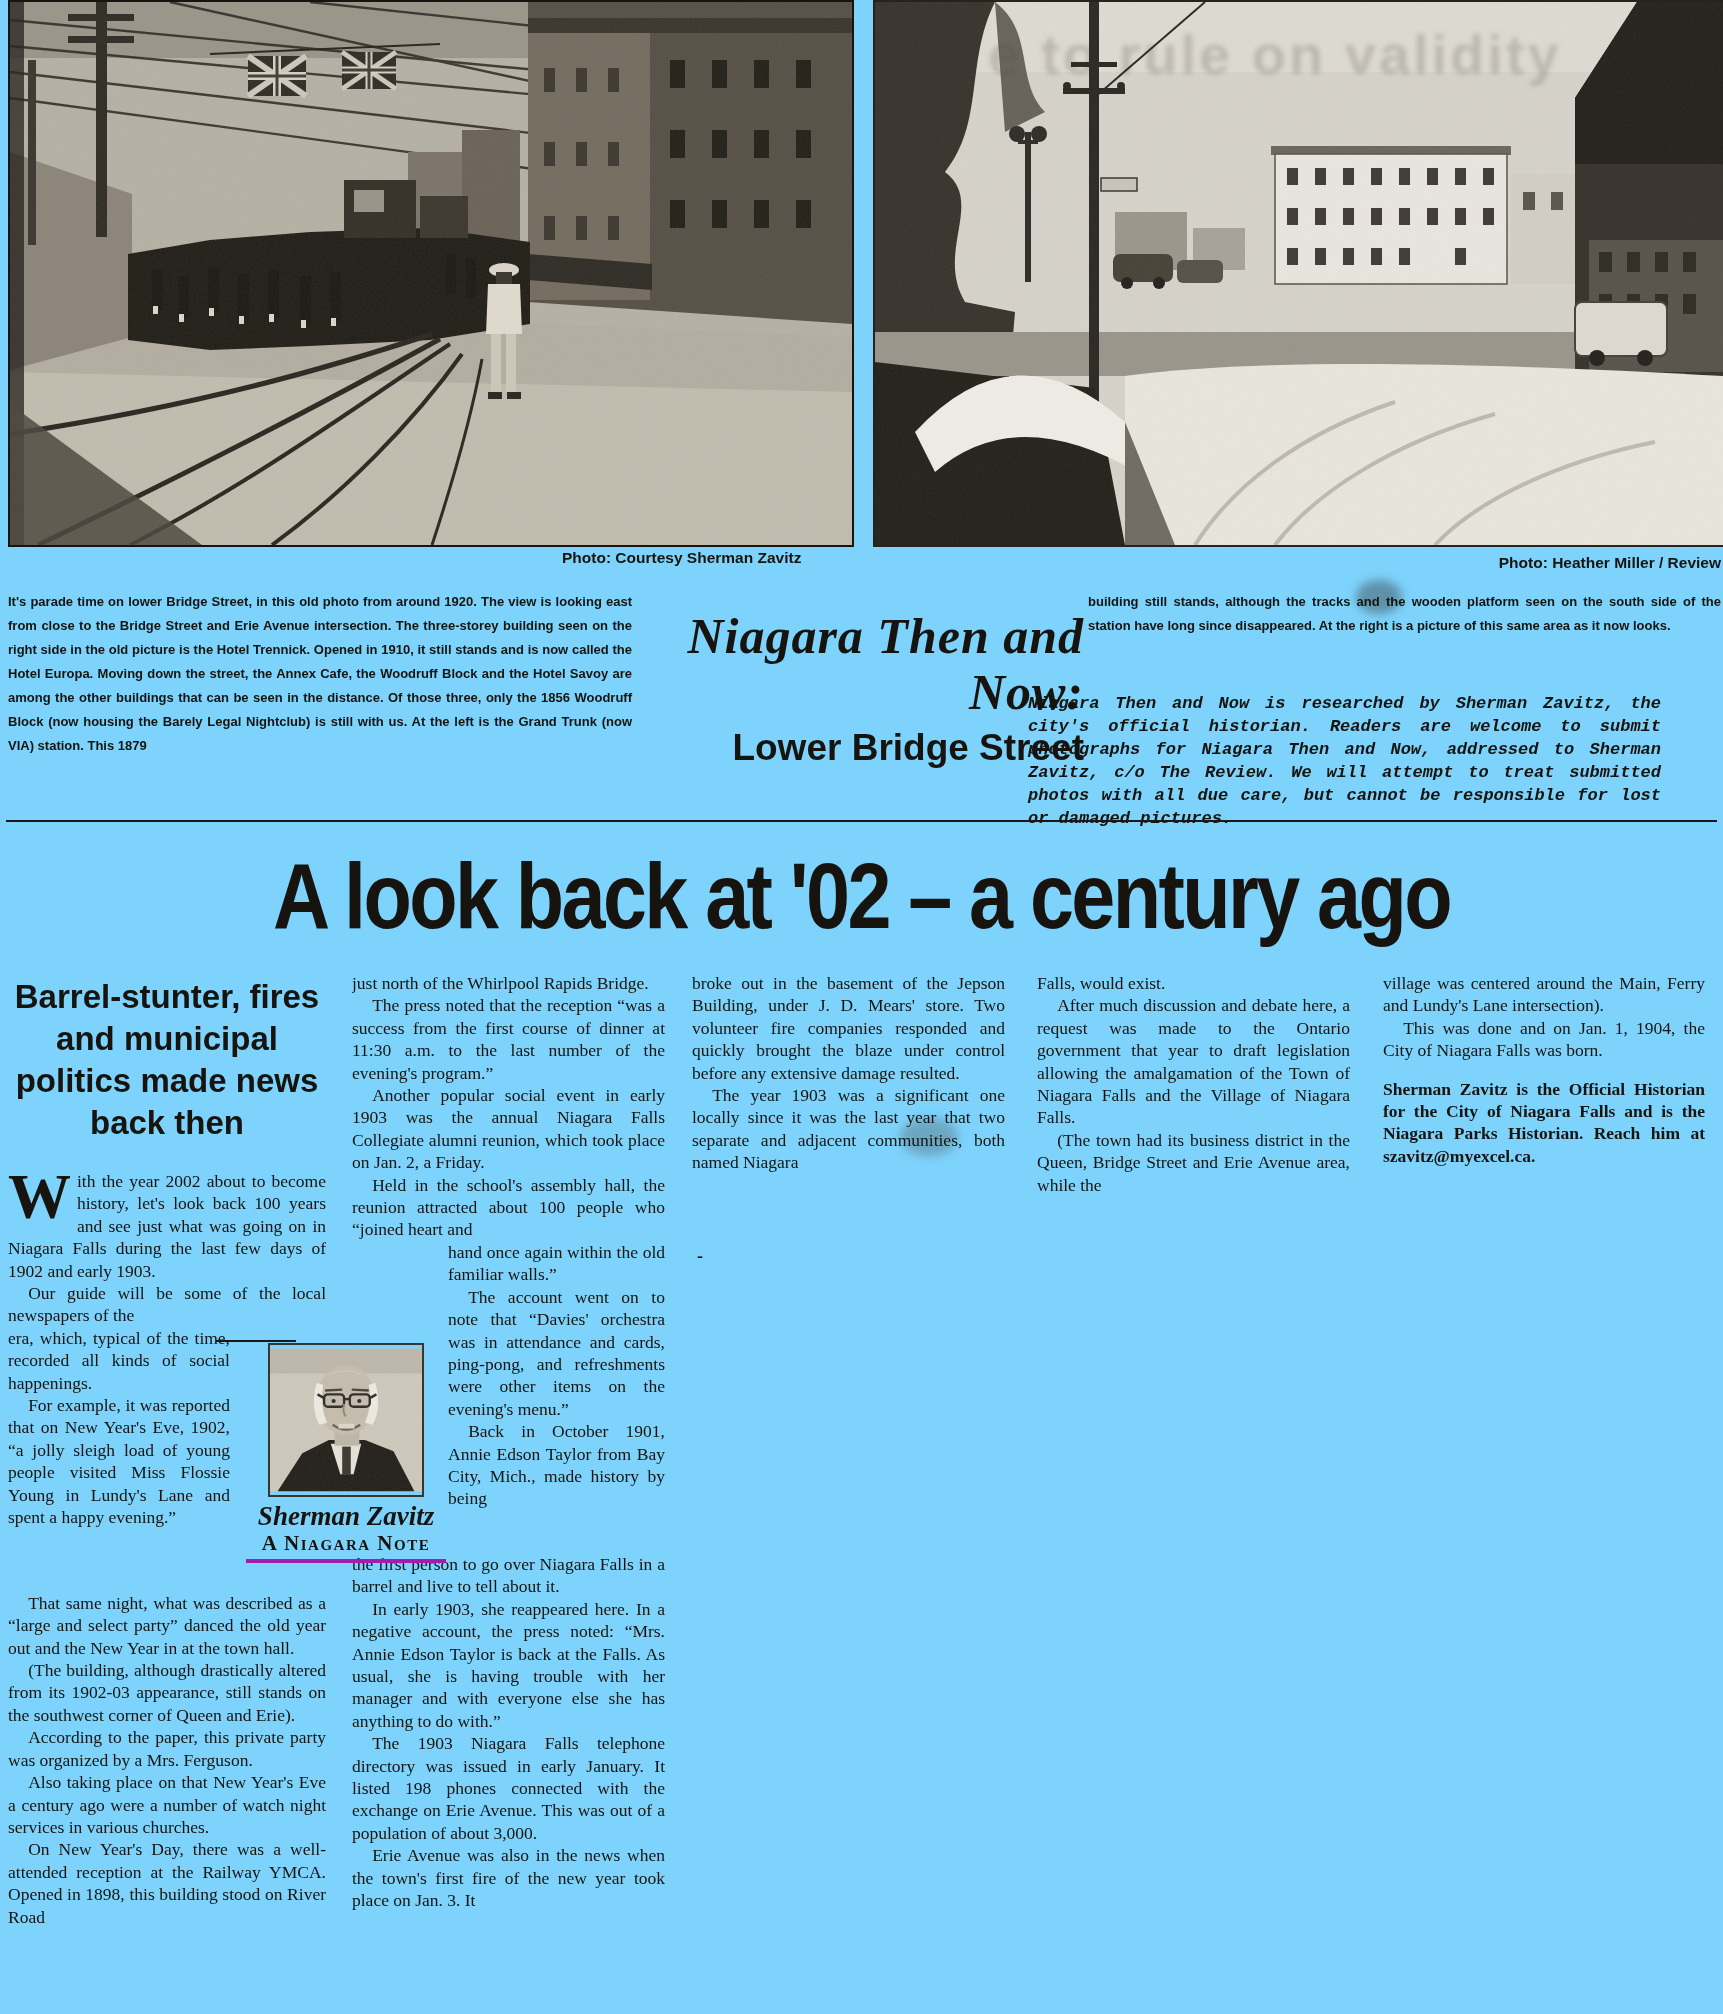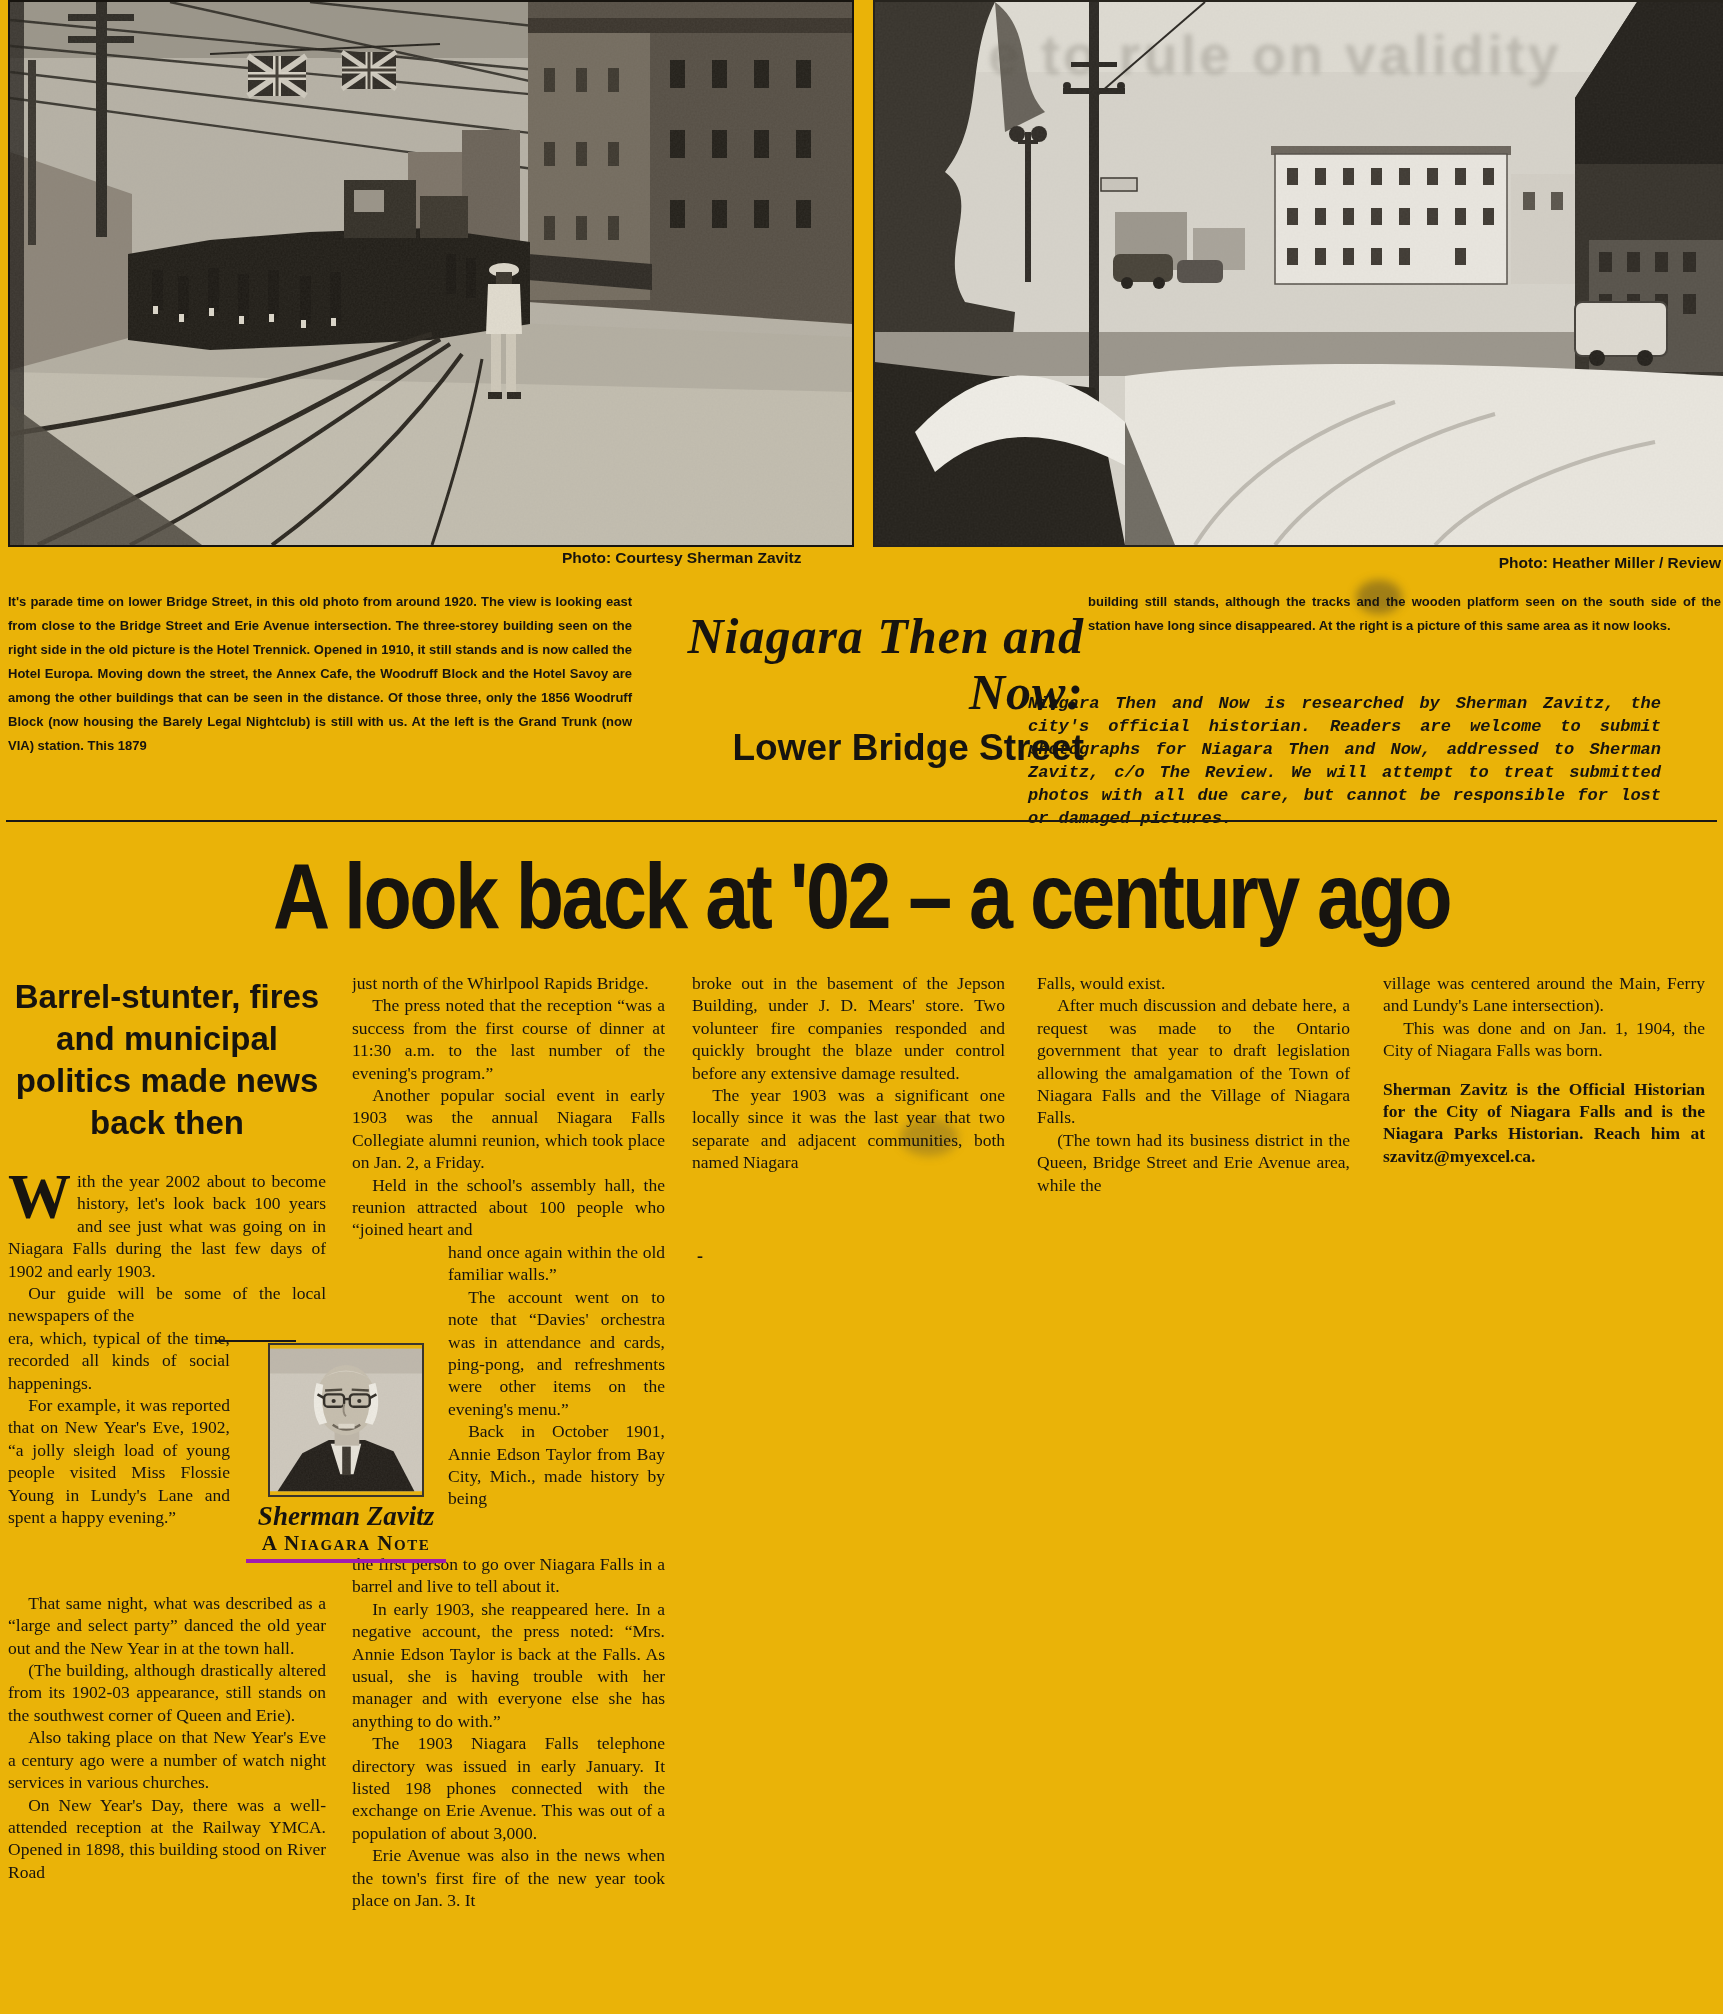--- a/index.html
+++ b/index.html
@@ -1,16 +1,16 @@
 <!DOCTYPE html>
 <html><head>
 <meta charset="utf-8">
 <style>
   html,body{margin:0;padding:0;background:#e8e6e0;}
-  .page{position:relative;width:1723px;height:2014px;background:#eab308;overflow:hidden;
+  .page{position:relative;width:1723px;height:2014px;background:#7dd3fc;overflow:hidden;
         font-family:"Liberation Serif", serif;color:#17140f;}
   .abs{position:absolute;}
   
   .photo-frame{position:absolute;border:2px solid #17140f;background:#b9b4a9;overflow:hidden;}
   .photo-frame svg{display:block;}
   
   .cutline{font-family:"Liberation Sans", sans-serif;font-weight:bold;font-size:13px;
            line-height:24px;text-align:justify;}
   .credit{font-family:"Liberation Sans", sans-serif;font-weight:bold;font-size:15.5px;white-space:nowrap;}
   .note{font-family:"Liberation Sans", sans-serif;font-weight:bold;font-style:italic;
@@ -334,20 +334,21 @@
 
   <div class="col" style="left:8px;top:972px;width:318px;height:1042px;overflow:hidden;">
     <h2 class="subhead">Barrel-stunter, fires and municipal politics made news back then</h2>
     <p><span class="dropcap">W</span><span>ith the year 2002 about to become history, let's look back 100 years and see just what was going on in Niagara Falls during the last few days of 1902 and early 1903.</span></p>
     <p class="ind">Our guide will be some of the local newspapers of the</p>
     <div class="cut-r"></div>
     <p>era, which, typical of the time, recorded all kinds of social happenings.</p>
     <p class="ind">For example, it was reported that on New Year's Eve, 1902, “a jolly sleigh load of young people visited Miss Flossie Young in Lundy's Lane and spent a happy evening.”</p>
     <p class="ind cr">That same night, what was described as a “large and select party” danced the old year out and the New Year in at the town hall.</p>
     <p class="ind">(The building, although drastically altered from its 1902-03 appearance, still stands on the southwest corner of Queen and Erie).</p>
+    <p class="ind">According to the paper, this private party was organized by a Mrs. Ferguson.</p>
     <p class="ind">Also taking place on that New Year's Eve a century ago were a number of watch night services in various churches.</p>
     <p class="ind">On New Year's Day, there was a well-attended reception at the Railway YMCA. Opened in 1898, this building stood on River Road</p>
   </div>
 
   <div class="col" style="left:352px;top:972px;width:313px;height:1042px;overflow:hidden;">
     <p>just north of the Whirlpool Rapids Bridge.</p>
     <p class="ind">The press noted that the reception “was a success from the first course of dinner at 11:30 a.m. to the last number of the evening's program.”</p>
     <p class="ind">Another popular social event in early 1903 was the annual Niagara Falls Collegiate alumni reunion, which took place on Jan. 2, a Friday.</p>
     <p class="ind">Held in the school's assembly hall, the reunion attracted about 100 people who “joined heart and</p>
     <div class="cut-l"></div>

